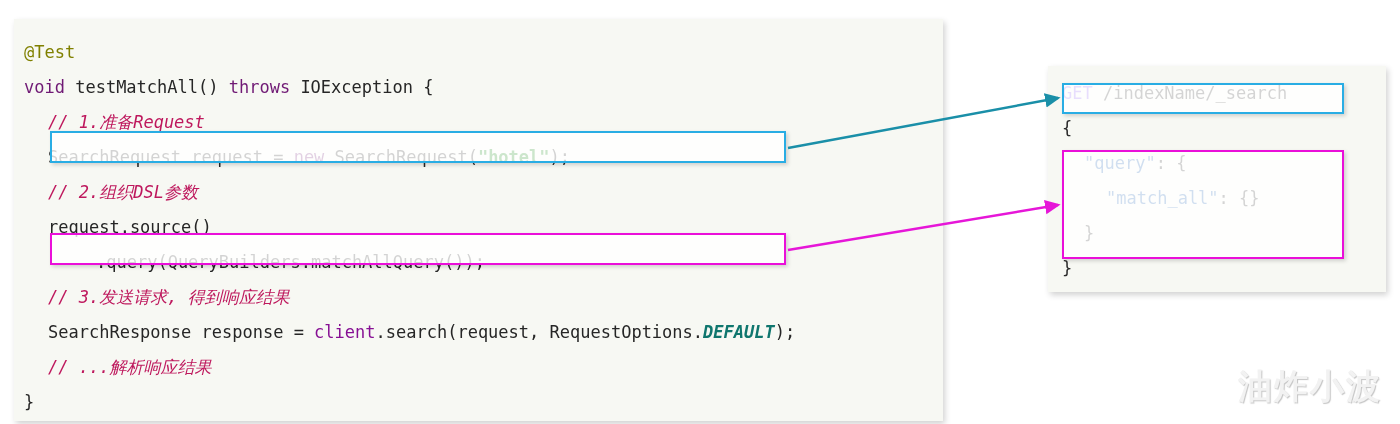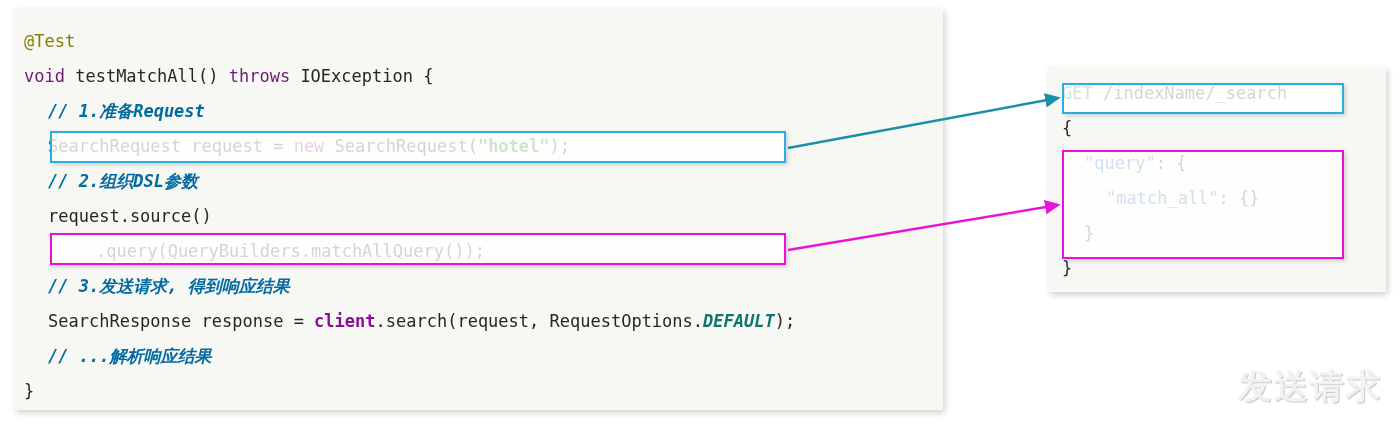--- a/index.html
+++ b/index.html
@@ -13,21 +13,21 @@
     height: 424px;
     background: #ffffff;
     overflow: hidden;
     font-family: "DejaVu Sans Mono", "Liberation Mono", monospace;
   }
 
   
   #code-panel {
     position: absolute;
     left: 14px;
-    top: 8px;
+    top: 19px;
     width: 929px;
     height: 402px;
     background: #f7f8f3;
     box-shadow: 2px 3px 6px rgba(0,0,0,0.18);
     box-sizing: border-box;
   }
   .code-lines {
     position: absolute;
     left: 0; top: 0;
     width: 100%;
@@ -39,23 +39,23 @@
   }
   .cl {
     position: absolute;
     left: 10px;
     white-space: pre;
     height: 22px;
     line-height: 22px;
   }
   .kw      { color: #701a75; font-weight: normal; }
   .anno    { color: #808000; }
-  .comment { color: #0369a1; font-style: italic; font-weight: bold; }
+  .comment { color: #be185d; font-style: italic; }
   .str     { color: #008000; font-weight: bold; }
-  .field   { color: #871094; font-weight: bold; }
+  .field   { color: #871094; font-weight: normal; }
   .static  { color: #0f766e; font-style: italic; font-weight: bold; }
   .italic  { }
 
   
   #dsl-panel {
     position: absolute;
     left: 1048px;
     top: 66px;
     width: 338px;
     height: 226px;
@@ -72,21 +72,21 @@
     white-space: pre;
     color: #2b2b2b;
   }
   .dl {
     position: absolute;
     left: 14px;
     white-space: pre;
     height: 22px;
     line-height: 22px;
   }
-  .verb { color: #0f766e; }
+  .verb { color: #8b5cf6; }
   .jkey { color: #1a5fb4; }
 
   
   .hlbox {
     position: absolute;
     box-sizing: border-box;
     background: rgba(255,255,255,0.80);
     pointer-events: none;
   }
   .hl-blue    { border: 2.5px solid #29ade4; box-shadow: 2px 2px 4px rgba(0,0,0,0.16); }
@@ -143,15 +143,15 @@
       <marker id="head-magenta" markerWidth="7" markerHeight="7" refX="5.4" refY="3" orient="auto">
         <path d="M0,0 L6.5,3 L0,6 z" fill="#e616d8"></path>
       </marker>
     </defs>
     <g id="arrow-group">
         <line x1="788" y1="148" x2="1058" y2="98" stroke="#1a8fa8" stroke-width="2.4" marker-end="url(#head-blue)"></line>
         <line x1="788" y1="250" x2="1058" y2="205" stroke="#e616d8" stroke-width="2.4" marker-end="url(#head-magenta)"></line>
       </g>
   </svg>
 
-  <div id="watermark">发送请求</div>
+  <div id="watermark">油炸小波</div>
 
 </div>
 
 </body></html>

